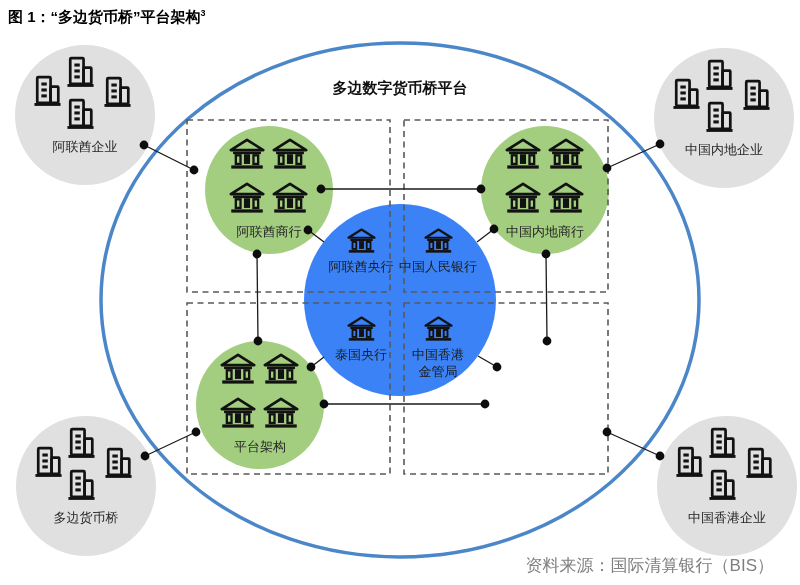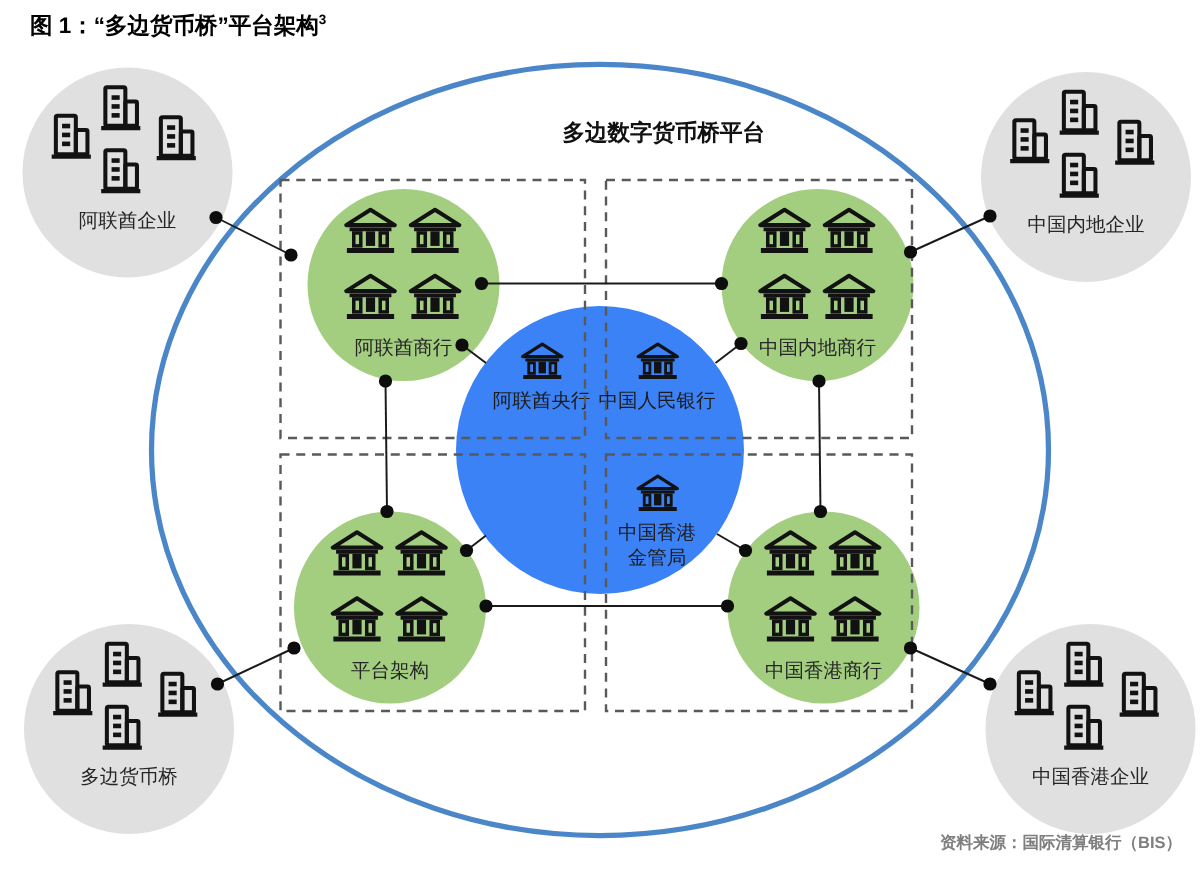--- a/index.html
+++ b/index.html
@@ -1,39 +1,39 @@
 <!DOCTYPE html>
 <html lang="zh"><head>
 <meta charset="utf-8">
 <style>
   html,body{margin:0;padding:0;}
   body{font-family:"Liberation Sans","DejaVu Sans",sans-serif;background:#ffffff;}
   .stage{position:relative;width:800px;height:585px;background:#fff;overflow:hidden;}
-  .title{position:absolute;left:8px;top:8px;font-size:15px;font-weight:bold;color:#000;margin-left:12px;}
+  .title{position:absolute;left:8px;top:8px;font-size:15px;font-weight:bold;color:#000;}
   .title sup{font-size:9px;font-weight:bold;}
   .overlay{position:absolute;left:0;top:0;width:800px;height:585px;pointer-events:none;z-index:6;}
-  .platform-label{position:absolute;left:290px;top:79px;width:220px;text-align:right;
+  .platform-label{position:absolute;left:290px;top:79px;width:220px;text-align:center;
     font-size:15px;font-weight:bold;color:#111;z-index:3;}
   .node{position:absolute;border-radius:50%;z-index:2;}
   .node-gray{width:140px;height:140px;background:#e0e0e0;}
   .node-green{width:128px;height:128px;background:#a3ce80;}
   .node-blue{width:192px;height:192px;background:#3b82f6;z-index:1;}
   .node-label{position:absolute;left:0;width:100%;text-align:center;font-size:13px;color:#262626;white-space:nowrap;}
   .gray-label{top:93px;}
   .green-label{top:97px;}
   .ent-icon{position:absolute;width:27px;height:33px;}
   .ei-1{left:52px;top:11px;} .ei-2{left:19px;top:30px;} .ei-3{left:89px;top:31px;} .ei-4{left:52px;top:53px;}
   .bank-icon-lg{position:absolute;width:36px;height:31px;}
   .bi-1{left:24px;top:12px;} .bi-2{left:67px;top:12px;} .bi-3{left:24px;top:56px;} .bi-4{left:67px;top:56px;}
   .cb-group{position:absolute;width:96px;display:flex;flex-direction:column;align-items:center;}
   .cb-icon{width:29px;height:25px;}
   .cb-label{margin-top:5px;font-size:13px;line-height:17px;color:#1c1c1c;text-align:center;white-space:nowrap;}
   .cb-label.two-line{white-space:normal;}
   .g1{left:9px;top:24px;} .g2{left:86px;top:24px;} .g3{left:9px;top:112px;} .g4{left:86px;top:112px;justify-content:flex-end;}
-  .source{position:absolute;right:12px;top:554px;font-size:11px;color:#7f7f7f;z-index:3;font-weight:bold;}
+  .source{position:absolute;right:26px;top:554px;font-size:17px;color:#7f7f7f;z-index:3;}
   .defs-holder{position:absolute;width:0;height:0;overflow:hidden;}
 </style>
 </head>
 <body>
 
 <svg class="defs-holder" aria-hidden="true">
   <defs>
     <symbol id="bank-glyph" viewBox="0 0 40 34">
       <path d="M20 1.8 L38 13.2 H2 Z" fill="none" stroke="#121212" stroke-width="3" stroke-linejoin="round"></path>
       <line x1="4.5" y1="16.3" x2="35.5" y2="16.3" stroke="#121212" stroke-width="2.8"></line>
@@ -210,49 +210,40 @@
       </svg>
     <svg class="bank-icon-lg bi-3">
         <use href="#bank-glyph"></use>
       </svg>
     <svg class="bank-icon-lg bi-4">
         <use href="#bank-glyph"></use>
       </svg>
     <div class="node-label green-label">平台架构</div>
   </div>
 
-  <div class="node node-green" style="left:485px;top:341px;">
-    <svg class="bank-icon-lg bi-1">
-        <use href="#bank-glyph"></use>
-      </svg>
-    <svg class="bank-icon-lg bi-2">
-        <use href="#bank-glyph"></use>
-      </svg>
-    <svg class="bank-icon-lg bi-3">
-        <use href="#bank-glyph"></use>
-      </svg>
-    <svg class="bank-icon-lg bi-4">
-        <use href="#bank-glyph"></use>
-      </svg>
-    <div class="node-label green-label">中国香港商行</div>
-  </div>
 
   <div class="node node-blue" style="left:304px;top:204px;">
     <div class="cb-group g1">
       <svg class="cb-icon">
           <use href="#bank-glyph"></use>
         </svg>
       <div class="cb-label">阿联酋央行</div>
     </div>
     <div class="cb-group g2">
       <svg class="cb-icon">
           <use href="#bank-glyph"></use>
         </svg>
       <div class="cb-label">中国人民银行</div>
     </div>
+    <div class="cb-group g3">
+      <svg class="cb-icon">
+          <use href="#bank-glyph"></use>
+        </svg>
+      <div class="cb-label">泰国央行</div>
+    </div>
     <div class="cb-group g4">
       <svg class="cb-icon">
           <use href="#bank-glyph"></use>
         </svg>
       <div class="cb-label two-line"><span>中国香港</span><br><span>金管局</span></div>
     </div>
   </div>
 
   <div class="source">资料来源：国际清算银行（BIS）</div>
 

